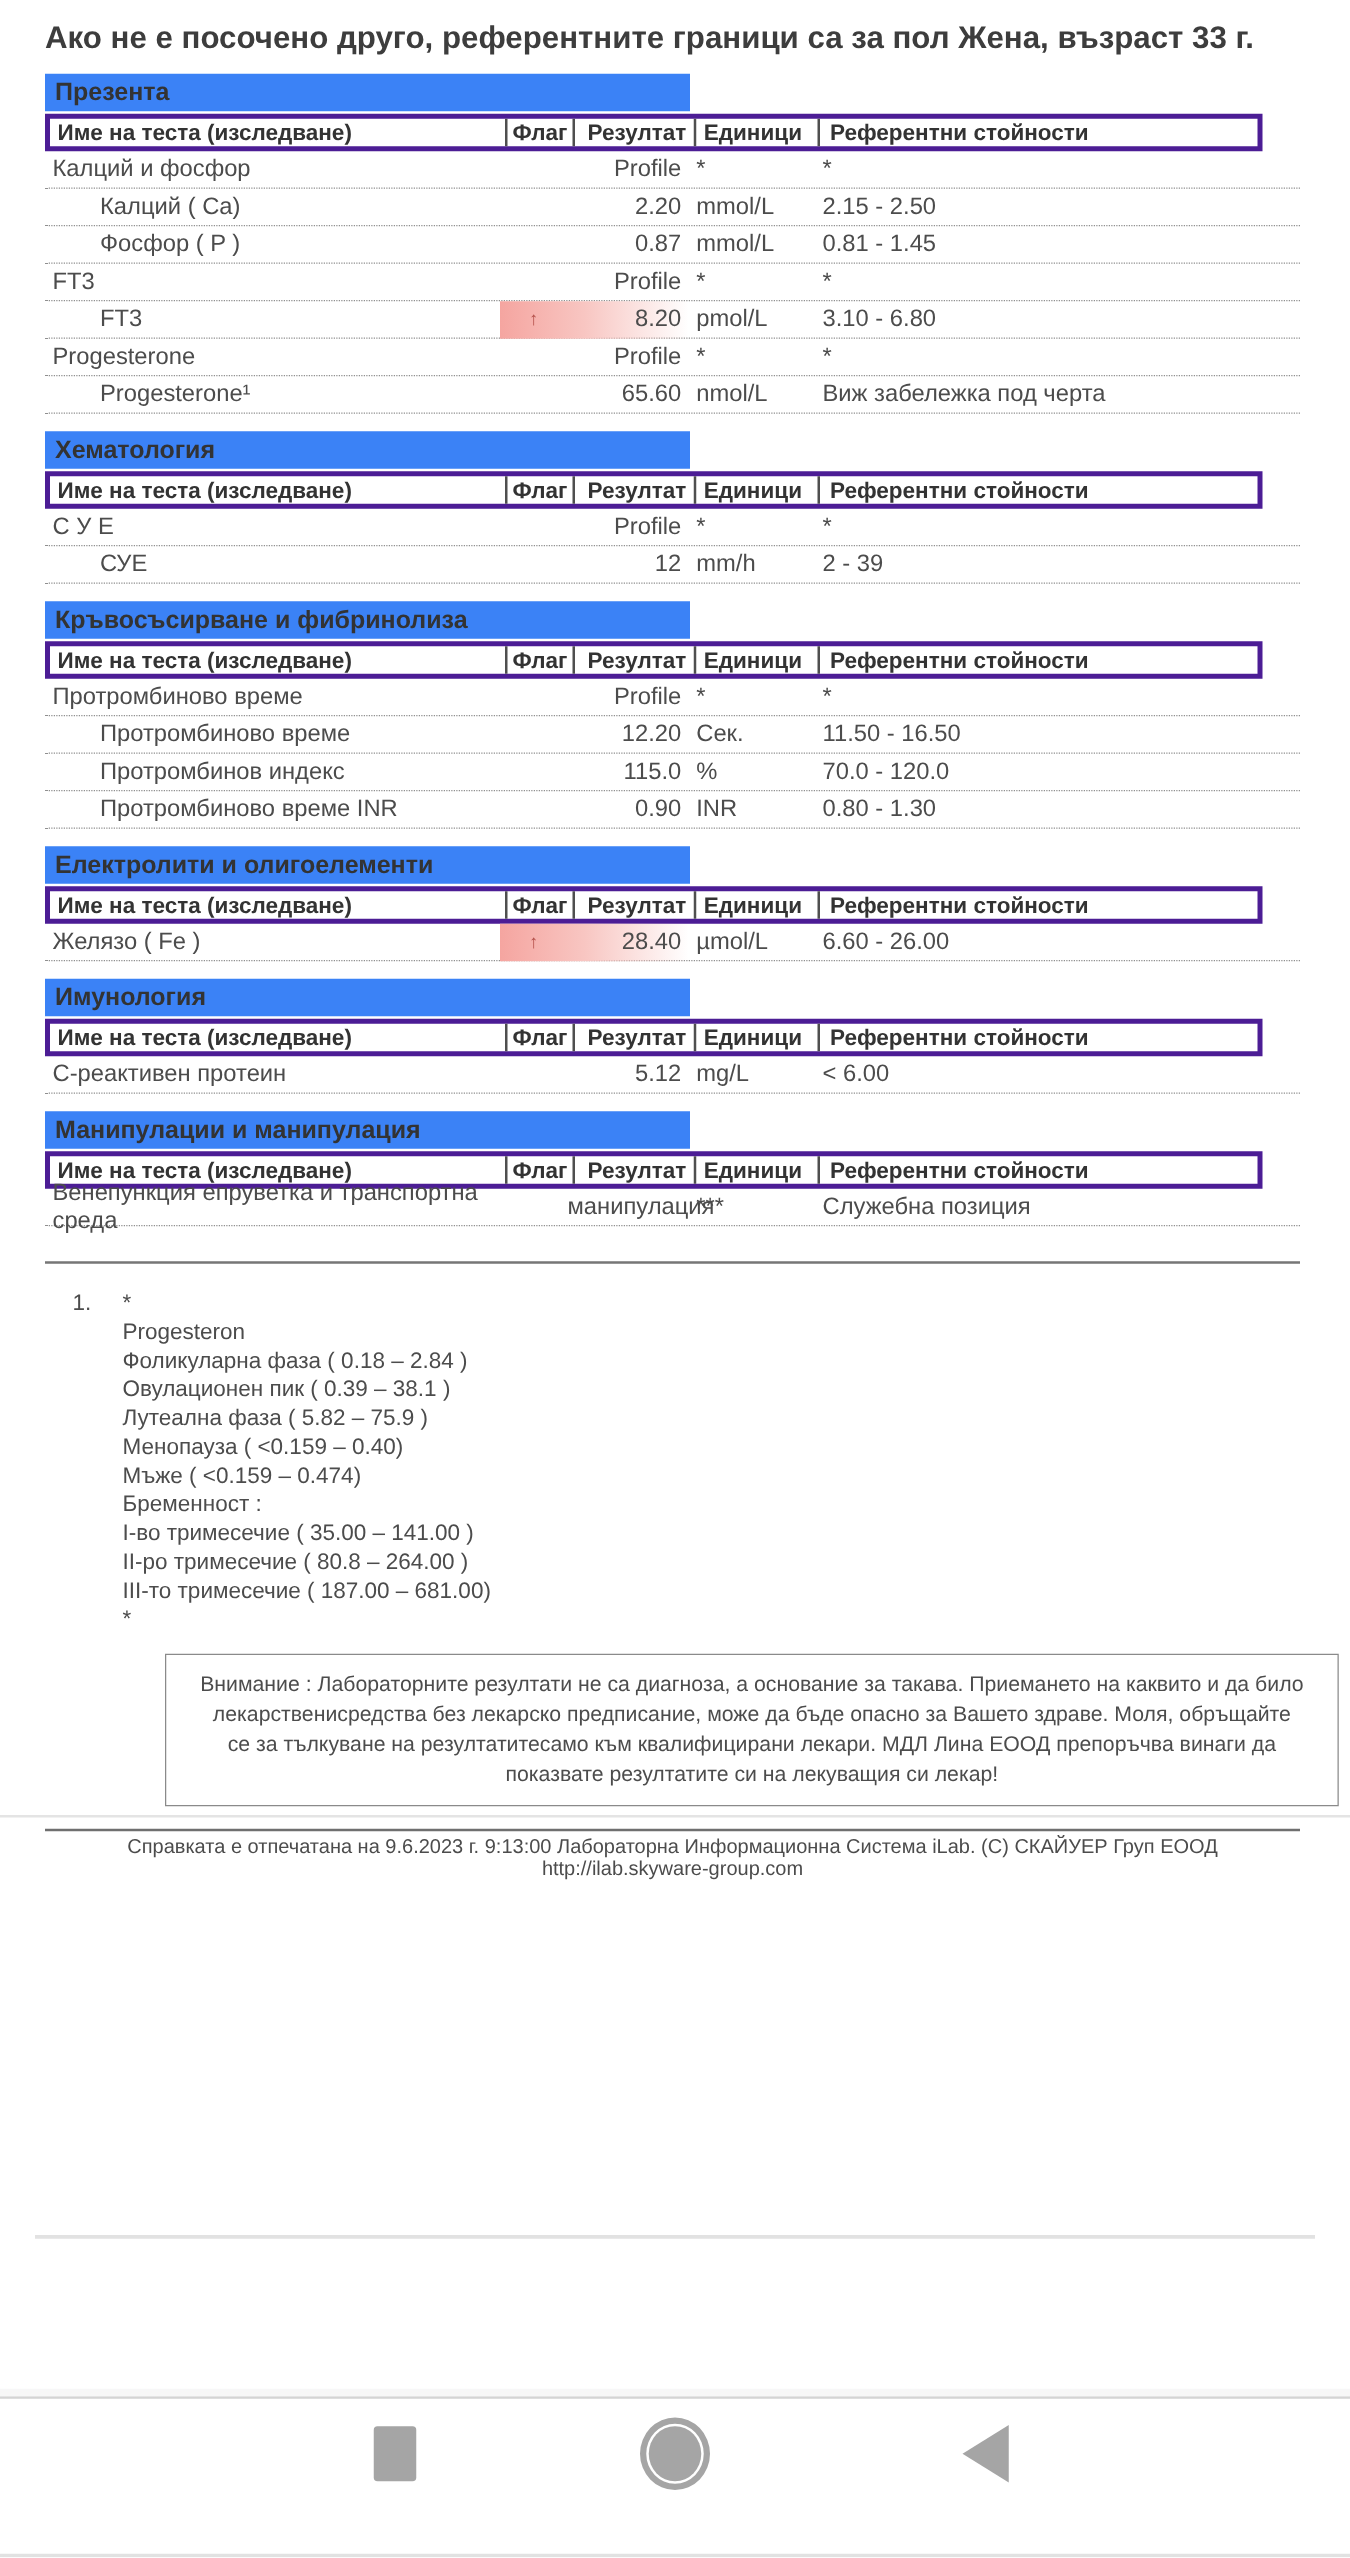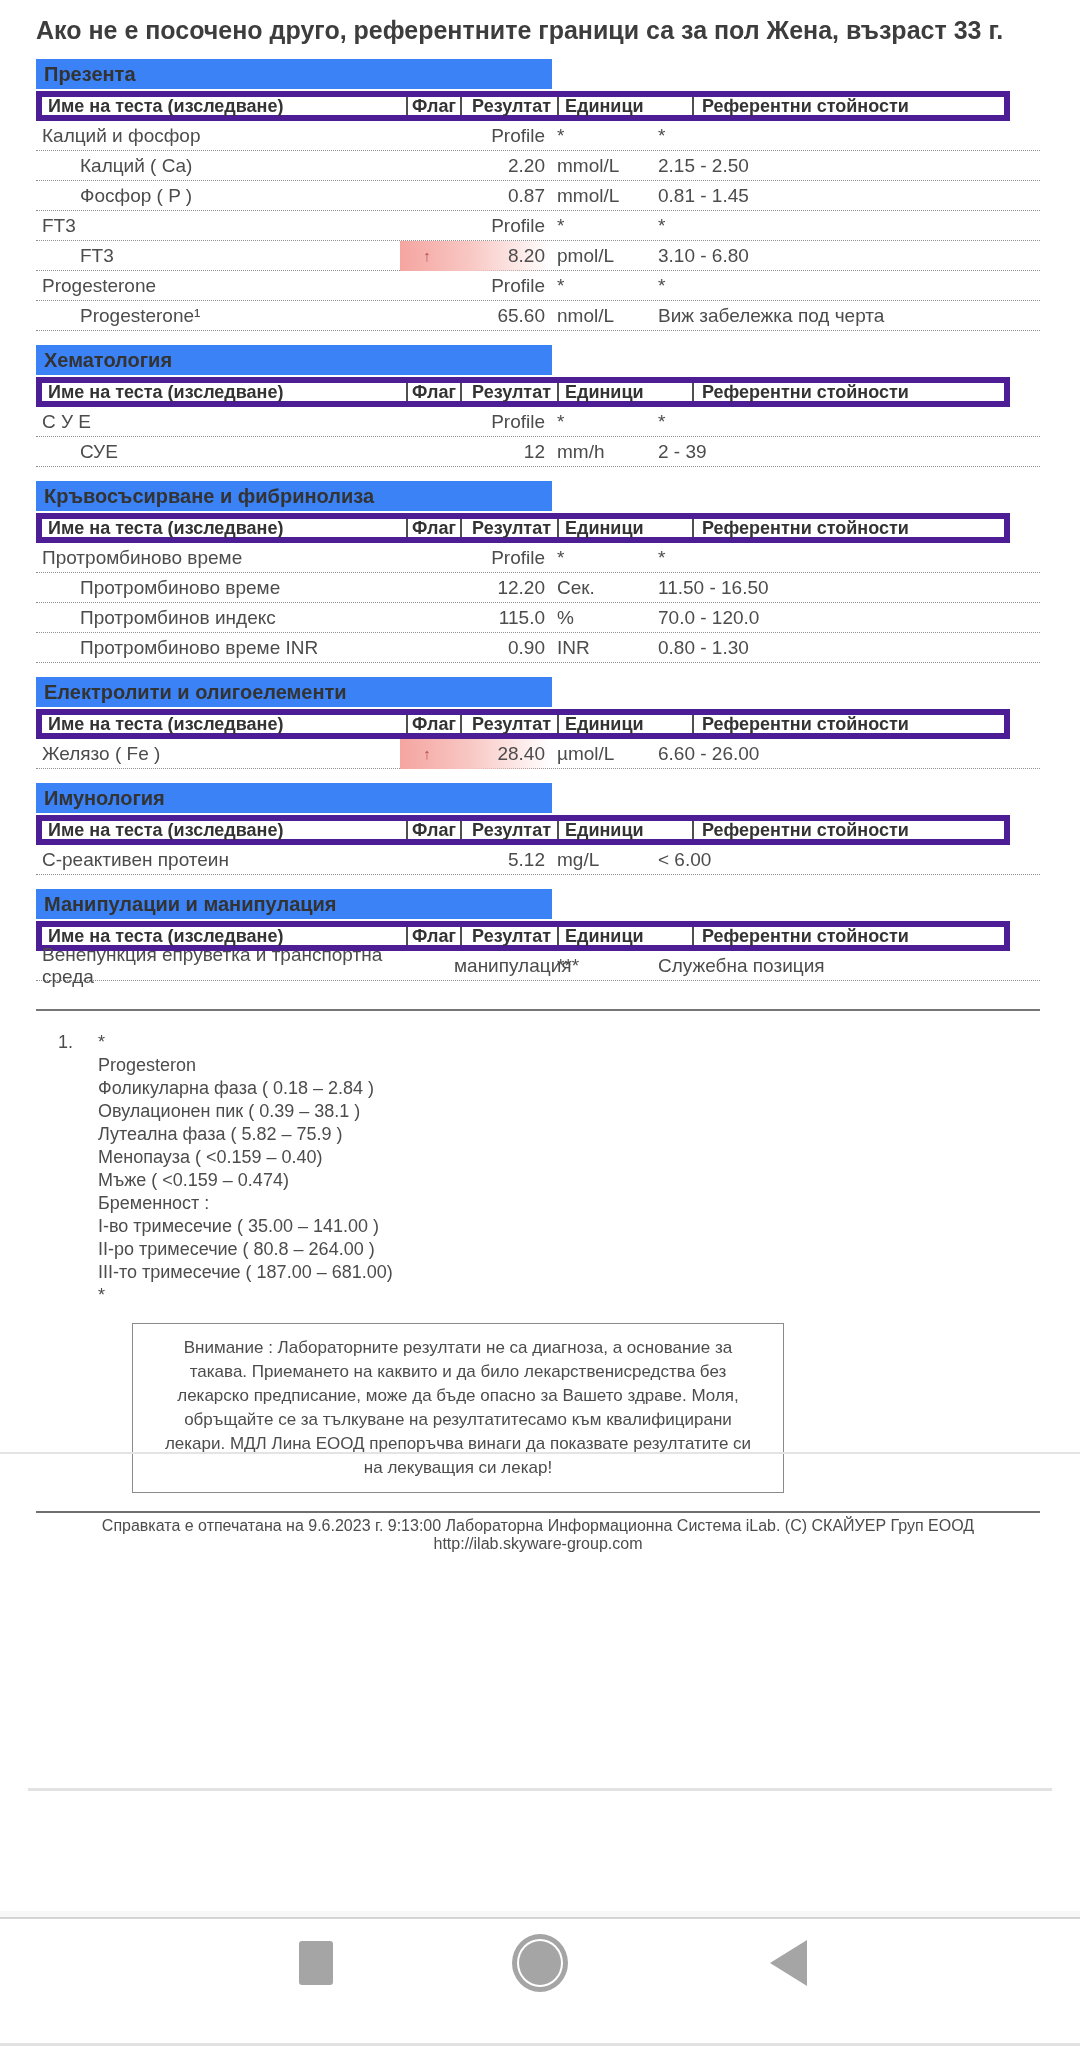--- a/index.html
+++ b/index.html
@@ -4,45 +4,45 @@
 <style>
   * { margin:0; padding:0; box-sizing:border-box; }
   html,body { background:#ffffff; }
   body { font-family:"Liberation Sans", sans-serif; }
   .screen { position:relative; width:1080px; height:2046px; background:#ffffff; overflow:hidden; margin:0 auto; }
   .doc { padding:16px 40px 0 36px; }
   .top-note { font-size:25px; font-weight:bold; color:#3d3d3d; }
 
   .section { margin-top:14px; }
   .section-bar { width:516px; height:30px; line-height:30px; background:#3b82f6; font-size:20px; font-weight:bold; color:#333333; padding-left:8px; }
-  .thead { display:flex; width:974px; height:30px; border:6px solid #4c1d95; align-items:center; font-weight:bold; font-size:18px; color:#333333; margin-top:2px; }
+  .thead { display:flex; width:974px; height:30px; border:4px solid #4c1d95; align-items:center; font-weight:bold; font-size:18px; color:#333333; margin-top:2px; }
   .th { height:100%; display:flex; align-items:center; }
   .th + .th { border-left:2px solid #4f4f4f; }
   .th-name { width:364px; padding-left:6px; }
   .th-flag { width:54px; justify-content:center; }
   .th-result { width:97px; justify-content:flex-end; padding-right:6px; }
   .th-unit { width:99px; padding-left:6px; }
-  .th-ref { flex:1; padding-left:8px;margin-left:36px; }
+  .th-ref { flex:1; padding-left:8px; }
 
   .trow { position:relative; display:flex; width:1004px; height:30px; align-items:center; border-bottom:1px dotted #8f8f8f; font-size:19px; color:#4c4c4c; }
   .trow > div { position:relative; z-index:1; }
   .td-name { width:364px; padding-left:6px; }
   .td-name.indent { padding-left:44px; }
   .td-flag { width:54px; text-align:center; color:#b5524c; font-size:15px; }
   .td-result { width:97px; text-align:right; padding-right:6px; }
   .td-unit { width:99px; padding-left:6px; }
   .td-ref { flex:1; padding-left:8px; }
   .hl { position:absolute; left:364px; top:0; bottom:-1px; width:151px; z-index:0;
         background:linear-gradient(90deg,#f5a5a0 0%,#f8c6c2 45%,rgba(255,255,255,0) 100%); }
 
   .rule1 { width:1004px; border-top:2px solid #767676; margin-top:28px; }
   .footnote { display:flex; margin-top:20px; padding-left:22px; font-size:18px; line-height:23px; color:#4c4c4c; }
   .fn-marker { width:40px; }
   .end-text { text-align:center; font-weight:bold; font-size:19px; color:#3d3d3d; margin-top:20px; width:1004px; }
-  .warning { width:652px; margin:16px auto 0; margin-left:96px; border:1px solid #8a8a8a; padding:12px 26px; text-align:center; font-size:17px; line-height:24px; color:#4c4c4c; }
+  .warning { width:939px; margin:16px auto 0; margin-left:96px; border:1px solid #8a8a8a; padding:12px 26px; text-align:center; font-size:17px; line-height:24px; color:#4c4c4c; }
   .rule2 { width:1004px; border-top:2px solid #6f6f6f; margin-top:18px; }
   .print-footer { width:1004px; text-align:center; font-size:16px; color:#4c4c4c; margin-top:4px; }
 
   .page-end-line { position:absolute; left:0; right:0; top:1452px; height:2px; background:#e4e4e4; }
   .next-page-line { position:absolute; left:28px; right:28px; top:1788px; height:3px; background:#e2e2e2; }
 
   .navbar { position:absolute; left:0; right:0; top:1917px; bottom:0; background:#ffffff; border-top:2px solid #d4d4d4; }
   .navbar::before { content:""; position:absolute; top:-8px; left:0; right:0; height:6px; background:#f7f7f7; }
   .navbar::after { content:""; position:absolute; bottom:0; left:0; right:0; height:3px; background:#e2e2e2; }
   .nav-btn { position:absolute; width:72px; height:72px; display:flex; align-items:center; justify-content:center; }

